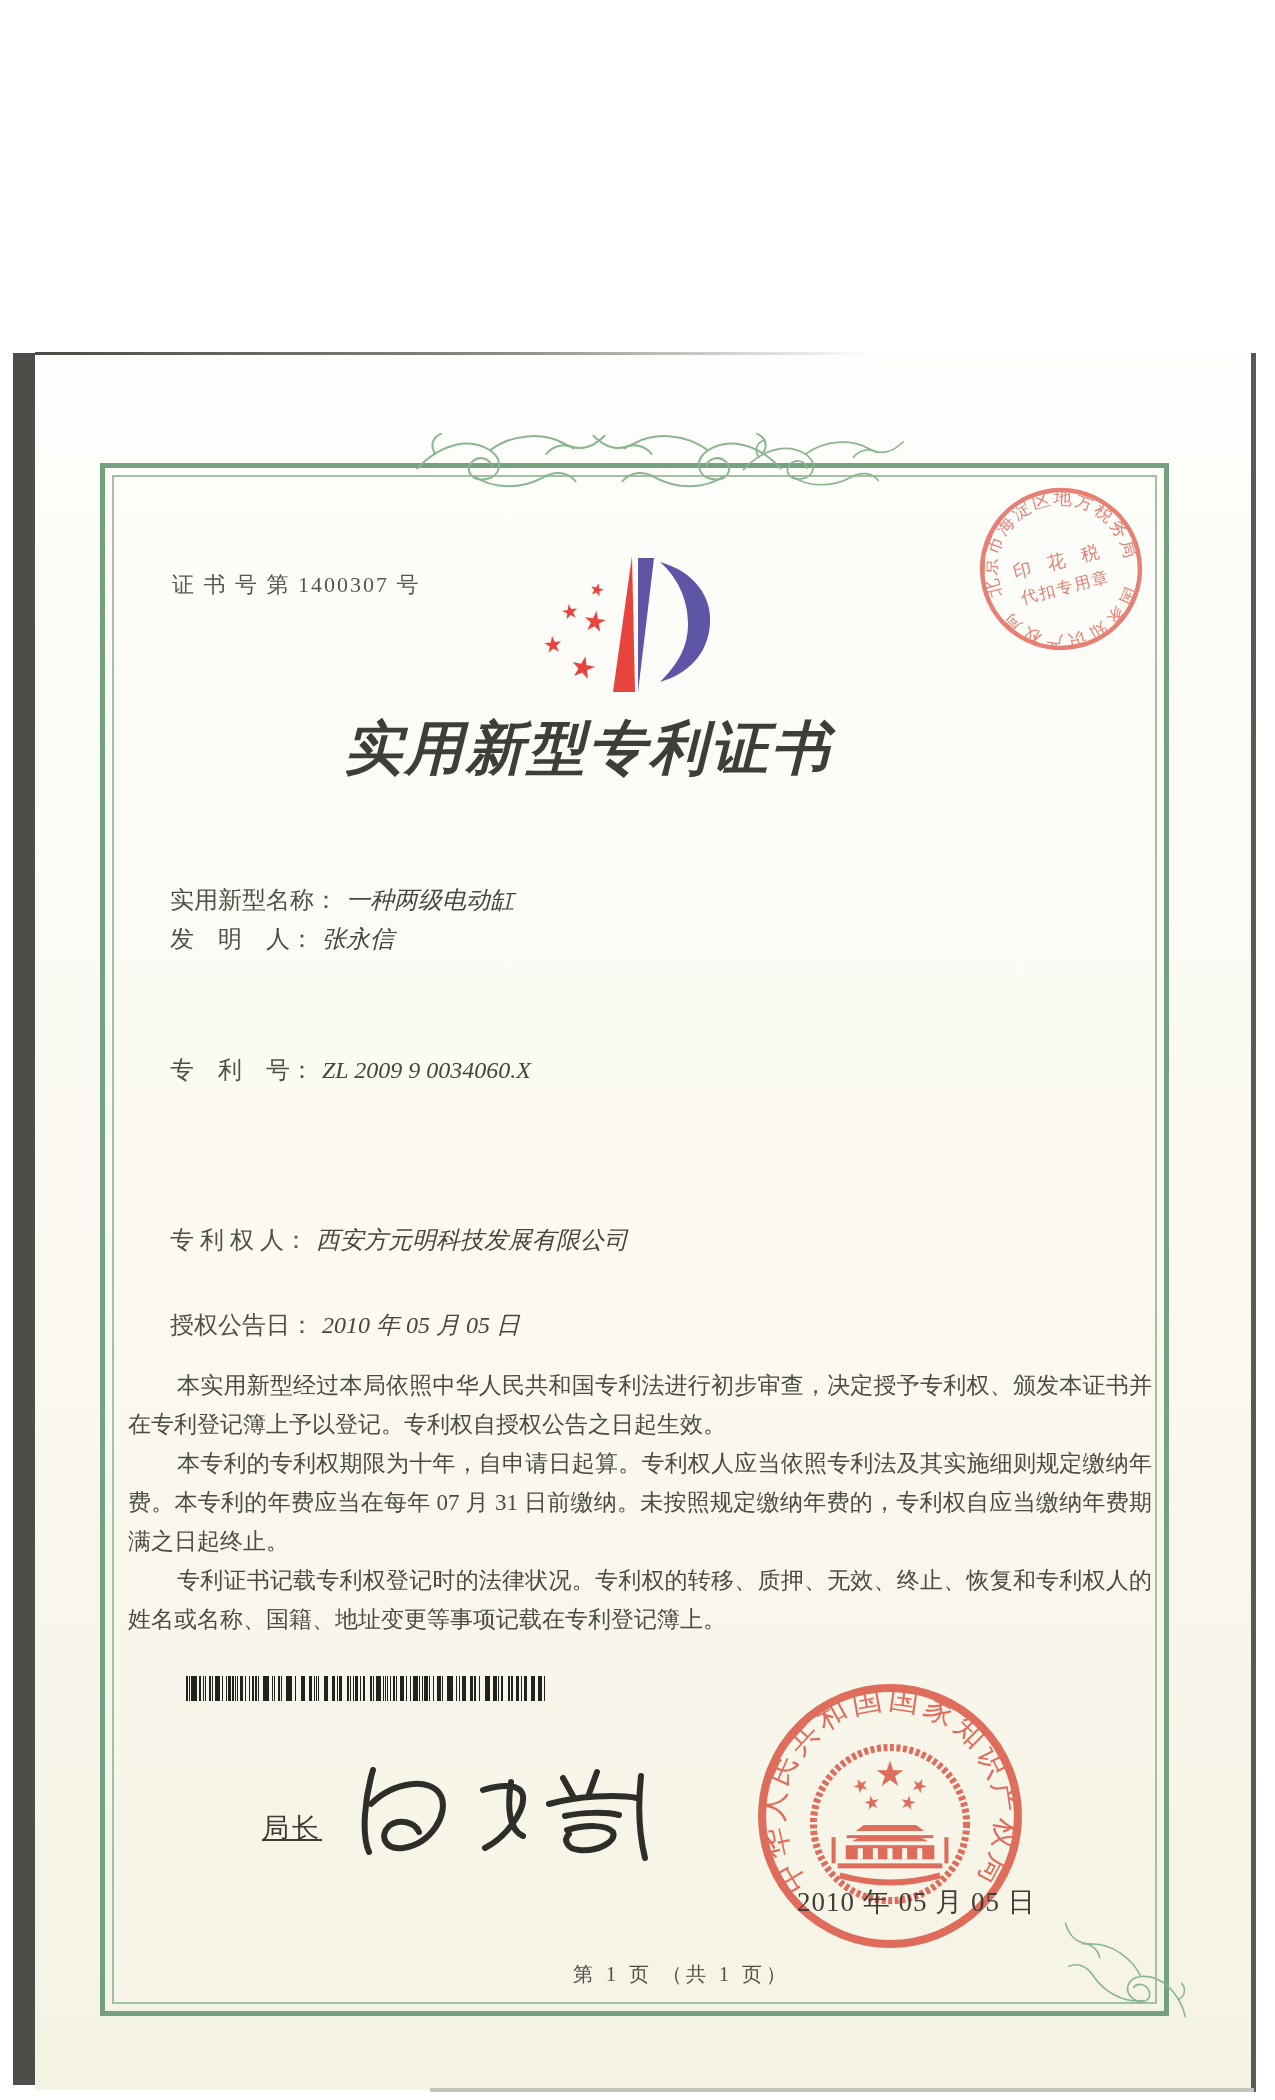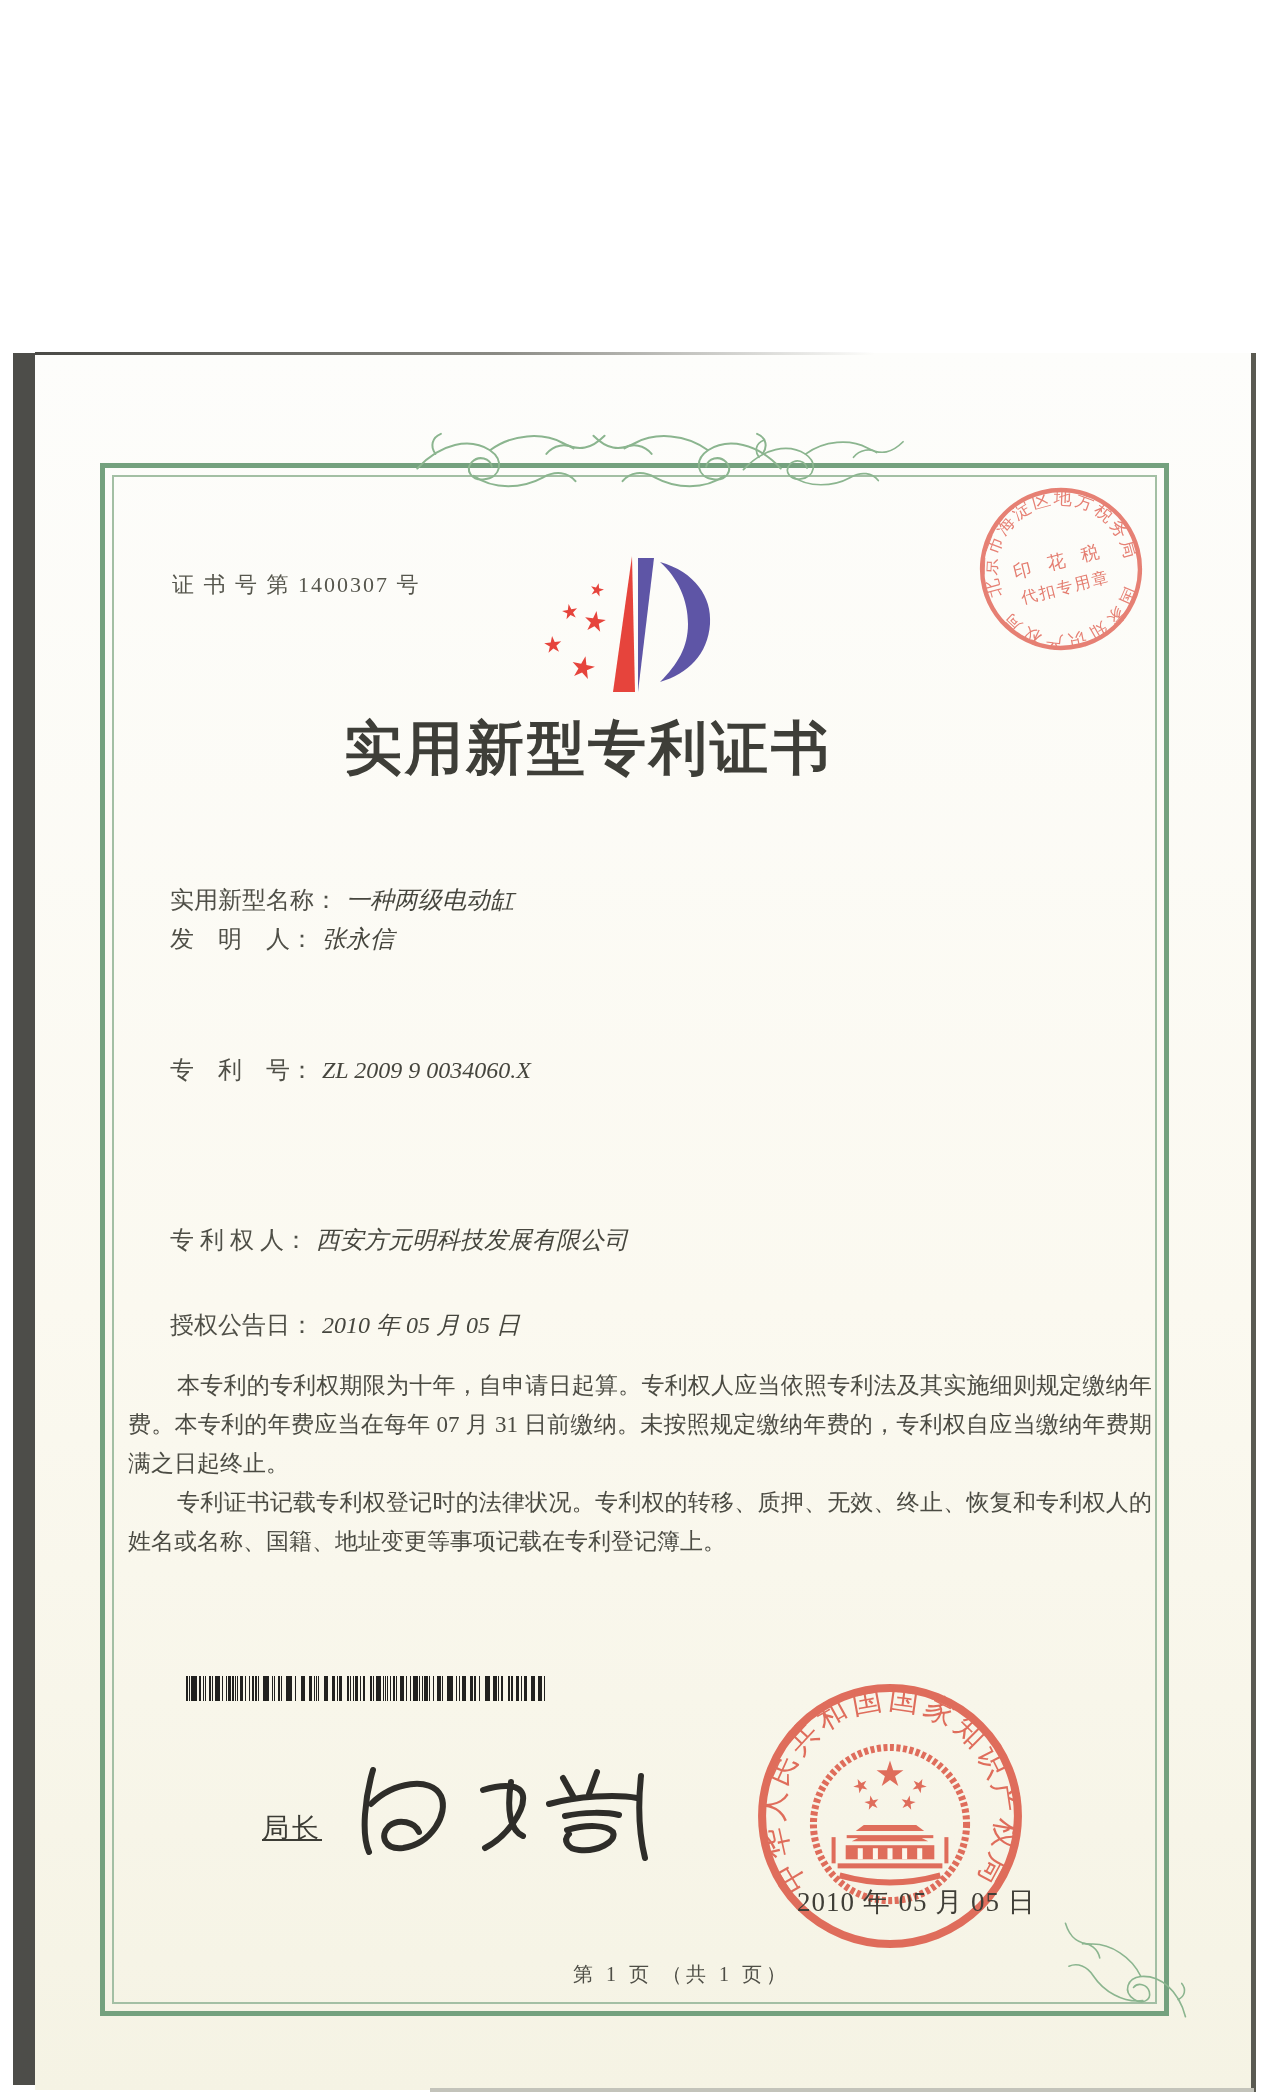--- a/index.html
+++ b/index.html
@@ -16,21 +16,21 @@
   
   .frame{position:absolute;left:100px;top:463px;width:1069px;height:1553px;
          border:5px solid #74a17e;box-sizing:border-box;}
   .frame-inner{position:absolute;left:112px;top:475px;width:1045px;height:1529px;
          border:2px solid #a3bfa4;box-sizing:border-box;}
   .orn{position:absolute;}
   
   .cert-no{position:absolute;left:172px;top:550px;font-size:22px;letter-spacing:2px;color:#56564d;margin-top:20px;}
   .logo{position:absolute;left:540px;top:552px;width:180px;height:152px;}
   .title{position:absolute;left:344px;top:710px;font-size:58px;font-weight:700;
-         letter-spacing:3px;color:#3e3e38;white-space:nowrap;}
+         letter-spacing:3px;color:#3e3e38;white-space:nowrap;font-style:italic;}
   
   .tax-stamp{position:absolute;left:968px;top:476px;width:186px;height:186px;
              transform:rotate(-14deg);opacity:.83;}
   
   .field{position:absolute;left:170px;font-size:24px;color:#4a4a42;white-space:nowrap;}
   .field .flabel{color:#4f4f47;margin-top:32px;}
   .field .fvalue{margin-left:8px;color:#46463e;font-style:italic;}
   
   .body-text{position:absolute;left:128px;top:1366px;width:1024px;font-size:23px;
              line-height:39px;text-align:justify;color:#4b4b43;}
@@ -136,20 +136,21 @@
     <span class="flabel">专　利　号：</span><span class="fvalue">ZL 2009 9 0034060.X</span>
   </div>
   <div class="field" style="top:1224px">
     <span class="flabel">专 利 权 人：</span><span class="fvalue">西安方元明科技发展有限公司</span>
   </div>
   <div class="field" style="top:1309px">
     <span class="flabel">授权公告日：</span><span class="fvalue">2010 年 05 月 05 日</span>
   </div>
 
   <div class="body-text">
+    <p>本实用新型经过本局依照中华人民共和国专利法进行初步审查，决定授予专利权、颁发本证书并在专利登记簿上予以登记。专利权自授权公告之日起生效。</p>
     <p>本专利的专利权期限为十年，自申请日起算。专利权人应当依照专利法及其实施细则规定缴纳年费。本专利的年费应当在每年 07 月 31 日前缴纳。未按照规定缴纳年费的，专利权自应当缴纳年费期满之日起终止。</p>
     <p>专利证书记载专利权登记时的法律状况。专利权的转移、质押、无效、终止、恢复和专利权人的姓名或名称、国籍、地址变更等事项记载在专利登记簿上。</p>
   </div>
 
   <div class="barcode"></div>
 
   <div class="director">局长</div>
   <svg class="sig" viewBox="0 0 310 130" aria-label="田力普">
     <g fill="none" stroke="#2e2d29" stroke-width="6" stroke-linecap="round" stroke-linejoin="round">
       <path d="M28,18 C20,45 16,82 24,100"></path>

